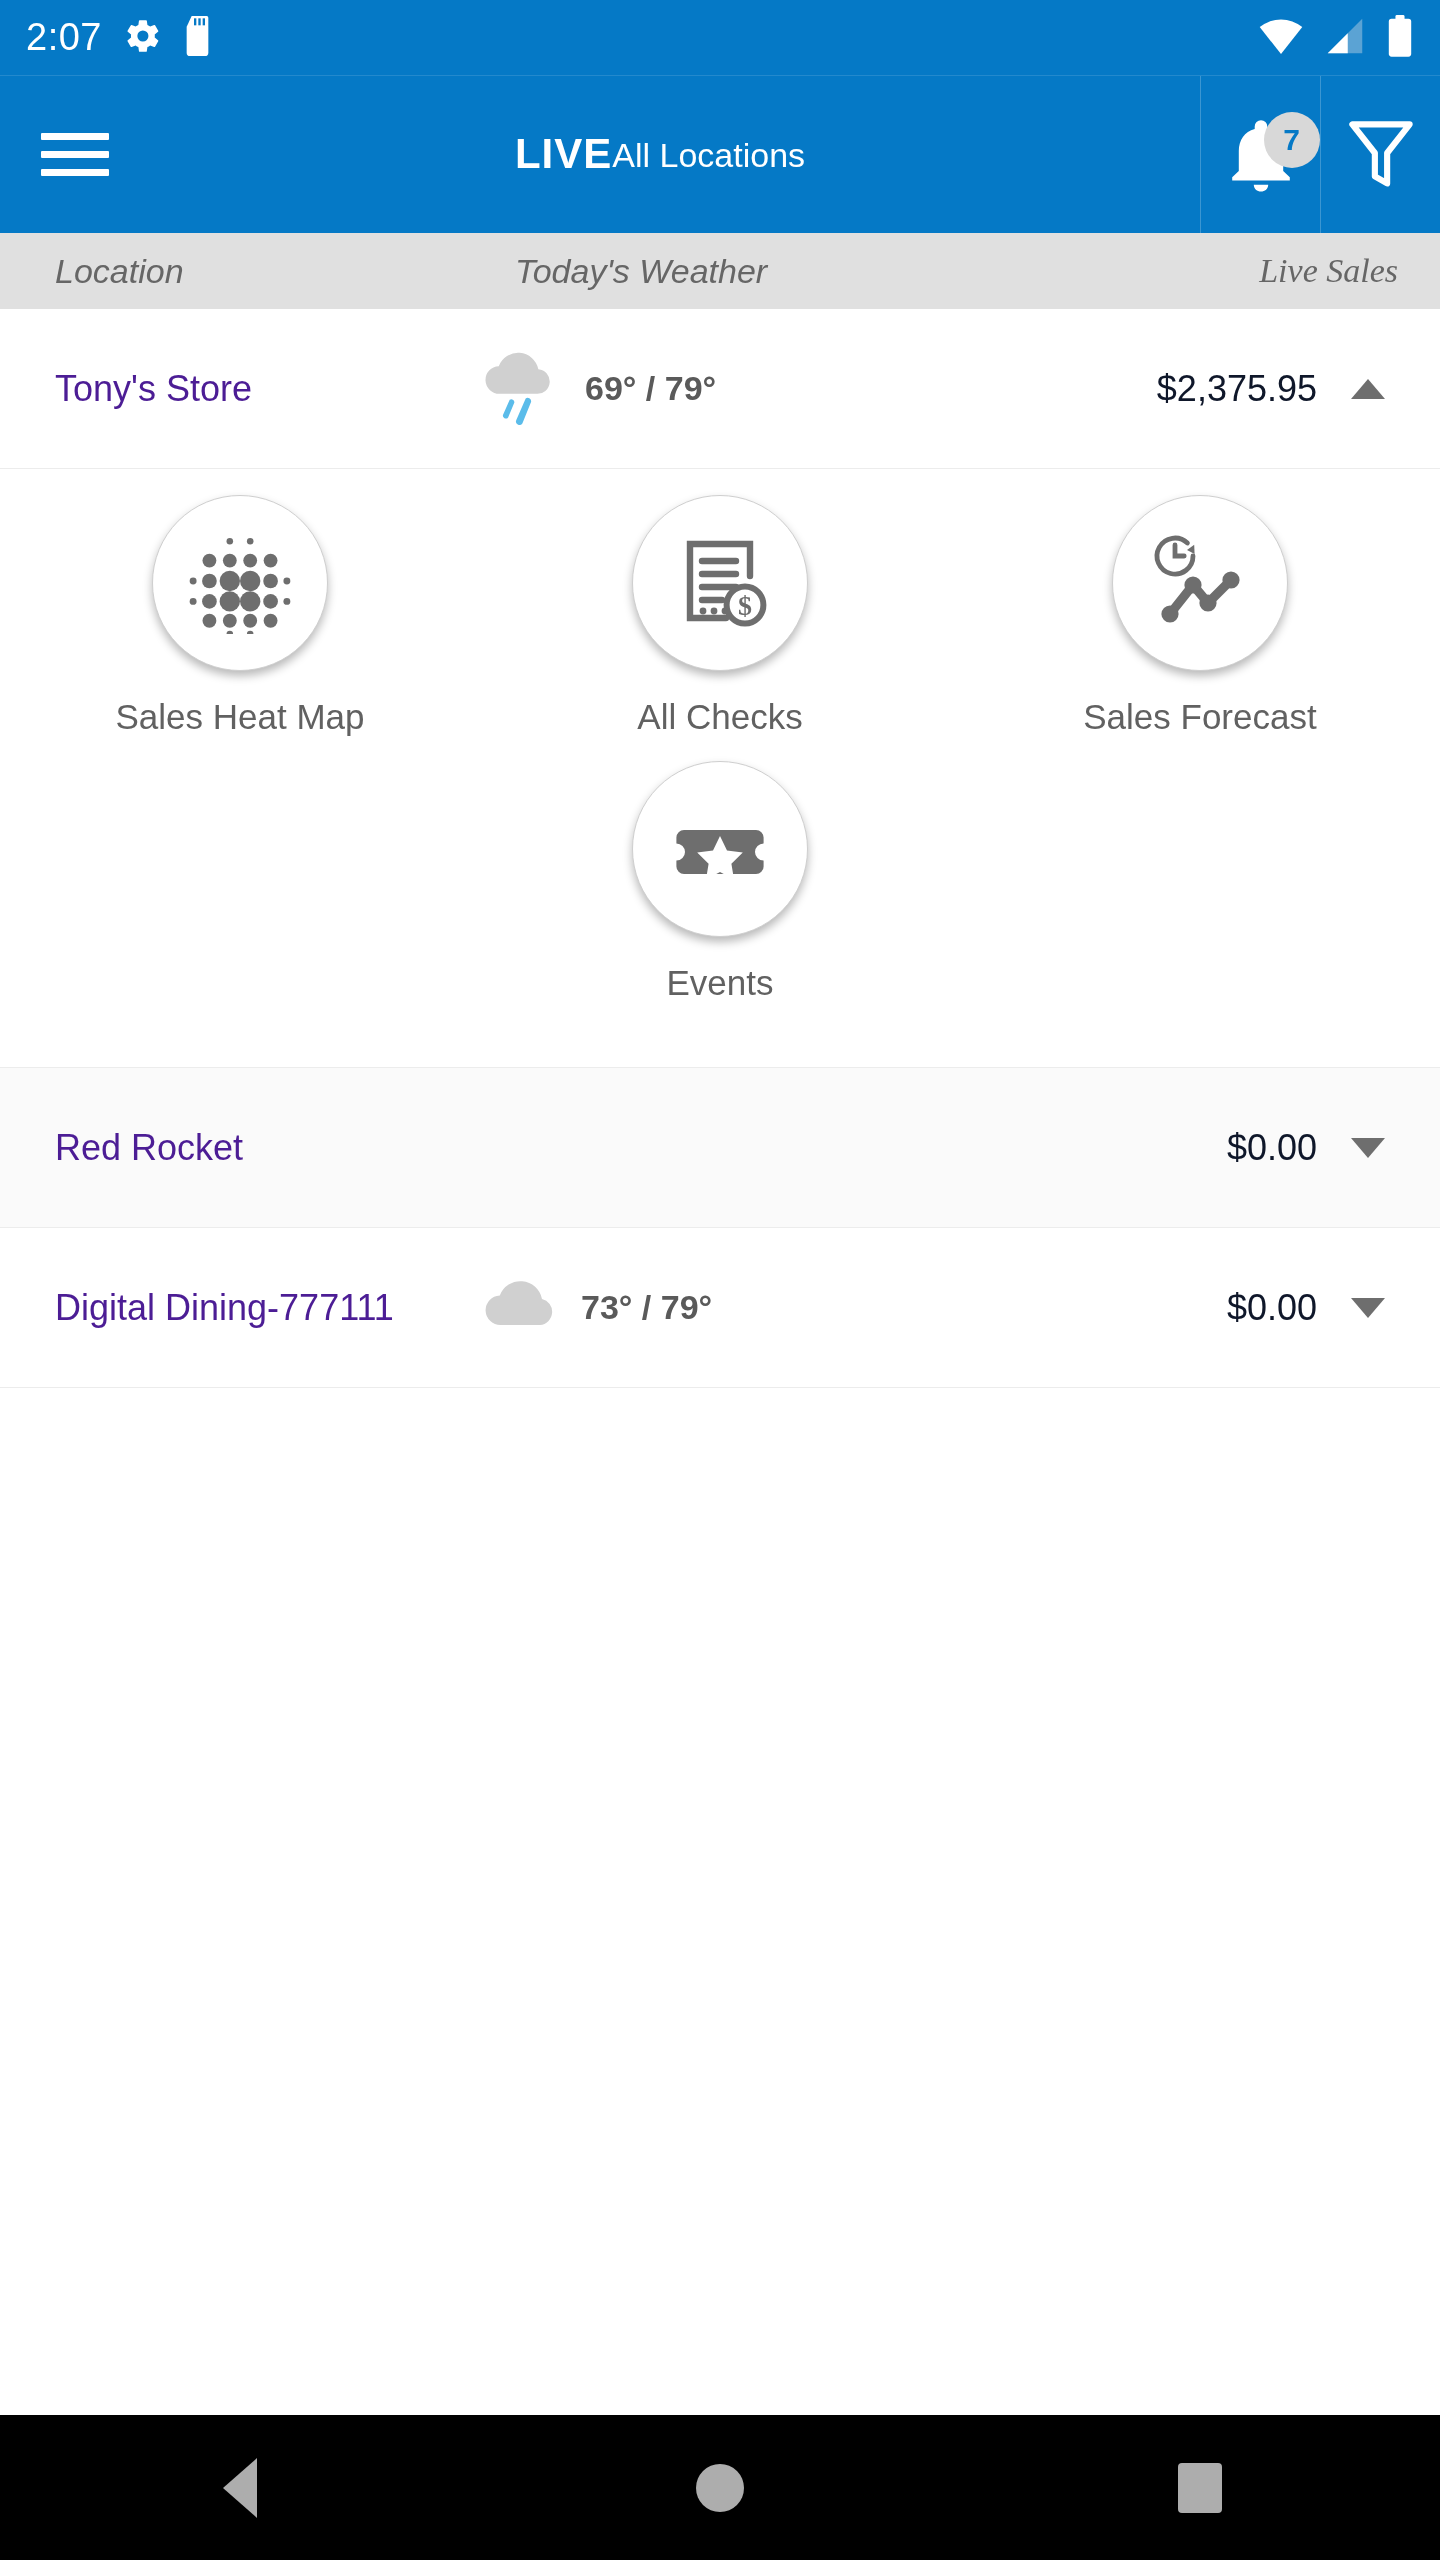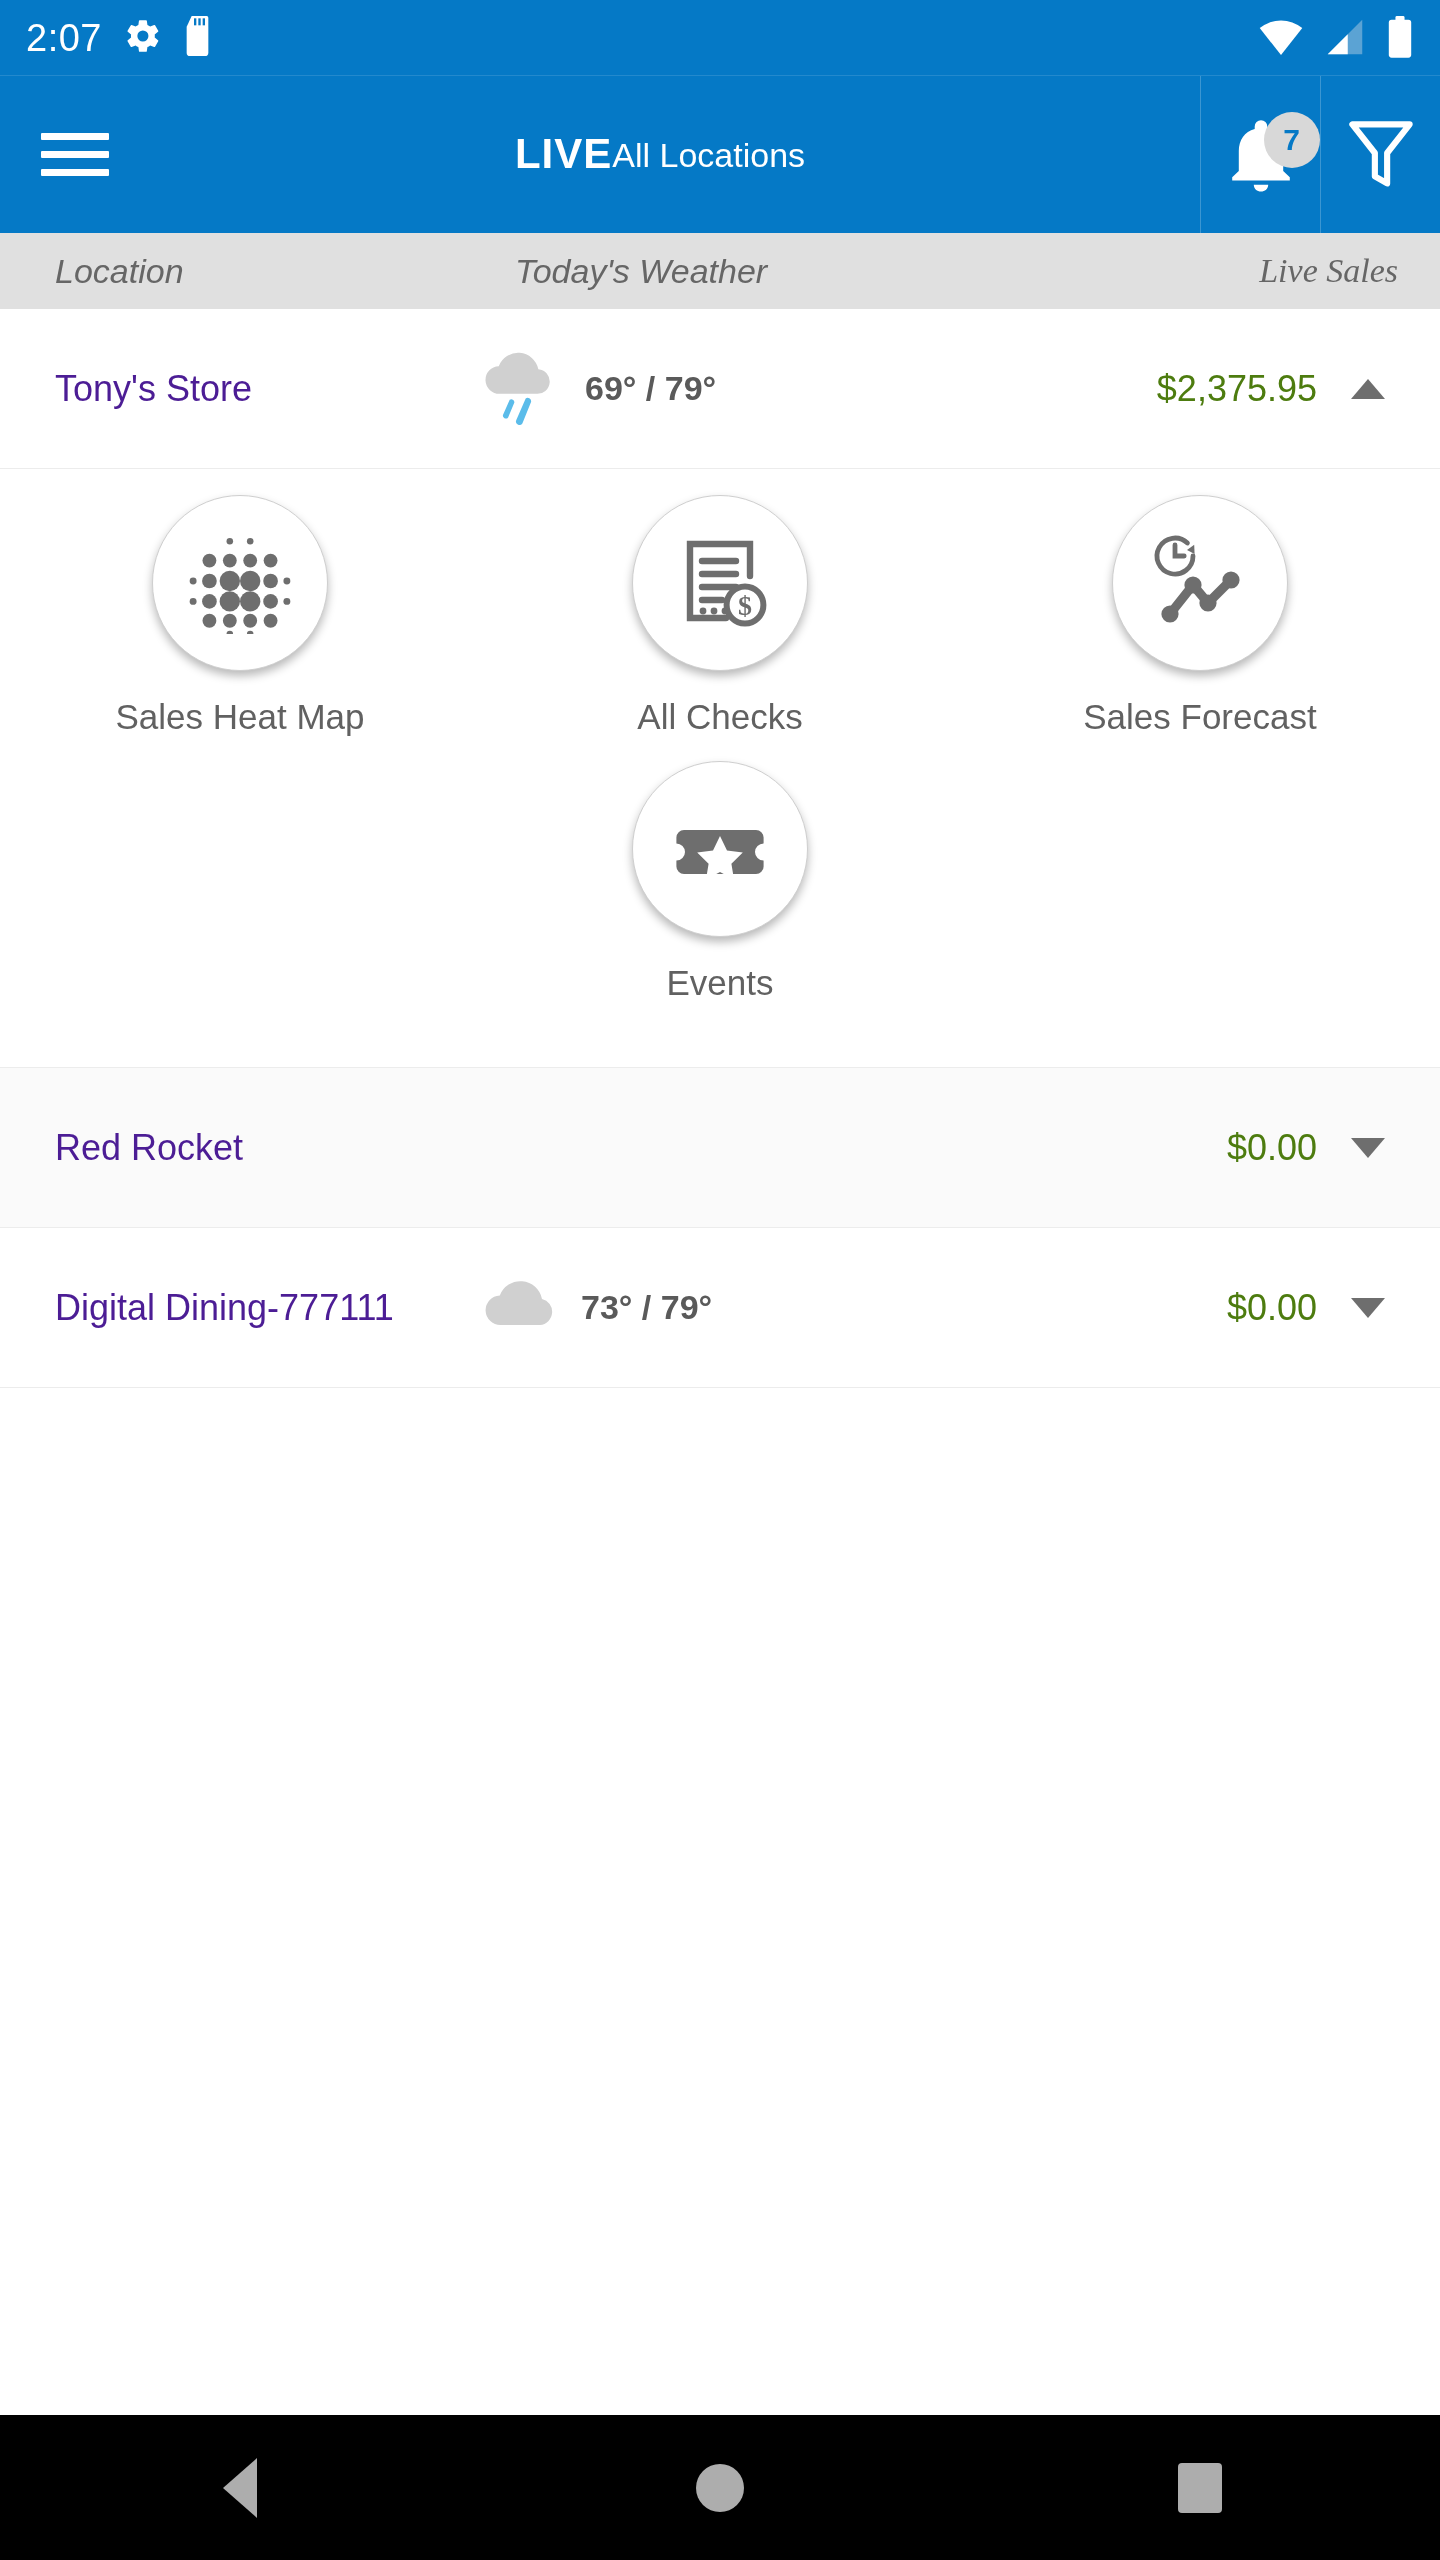--- a/index.html
+++ b/index.html
@@ -7,21 +7,21 @@
     width:1440px; height:2560px;
     background:#ffffff;
     font-family:"Liberation Sans", sans-serif;
     overflow:hidden;
   }
   .phone { width:1440px; height:2560px; display:flex; flex-direction:column; background:#fff; }
 
   
   .status-bar {
     height:75px; background:#0579C6; flex:0 0 75px;
-    display:flex; align-items:flex-start; padding:16px 26px;
+    display:flex; align-items:center; padding:16px 26px;
     color:#fff;
   }
   .status-left { display:flex; align-items:center; gap:22px; }
   .status-time { font-size:38px; font-weight:400; letter-spacing:0.5px; color:#fff; }
   .status-right { margin-left:auto; display:flex; align-items:center; gap:20px; }
 
   
   .app-header {
     flex:0 0 158px; height:158px; background:#0579C6;
     display:flex; align-items:stretch; position:relative;
@@ -66,21 +66,21 @@
     display:flex; align-items:center; height:160px; padding:0 55px 0 55px;
     border-bottom:1px solid #ECECEC; background:#fff;
   }
   .row.alt { background:#FAFAFA; }
   .row .name { width:420px; font-size:36px; color:#4c1d95; white-space:nowrap; }
   .row .weather { width:470px; display:flex; align-items:center; gap:18px; }
   .row .temps { font-size:34px; font-weight:700; color:#5A5A5A; white-space:nowrap; }
   .row .sales {
     flex:1; display:flex; align-items:center; justify-content:flex-end; gap:34px;
   }
-  .row .amount { font-size:36px; color:#4d7c0f; }
+  .row .amount { font-size:36px; color:#0f172a; }
   .caret { width:0; height:0; cursor:pointer; }
   .caret.up   { border-left:17px solid transparent; border-right:17px solid transparent; border-bottom:20px solid #6E6E6E; }
   .caret.down { border-left:17px solid transparent; border-right:17px solid transparent; border-top:20px solid #6E6E6E; }
 
   
   .expanded { background:#fff; padding:26px 0 40px 0; border-bottom:1px solid #ECECEC; }
   .tile-grid { display:flex; flex-wrap:wrap; justify-content:center; }
   .tile {
     width:33.333%; display:flex; flex-direction:column; align-items:center;
     margin-bottom:24px; cursor:pointer;

